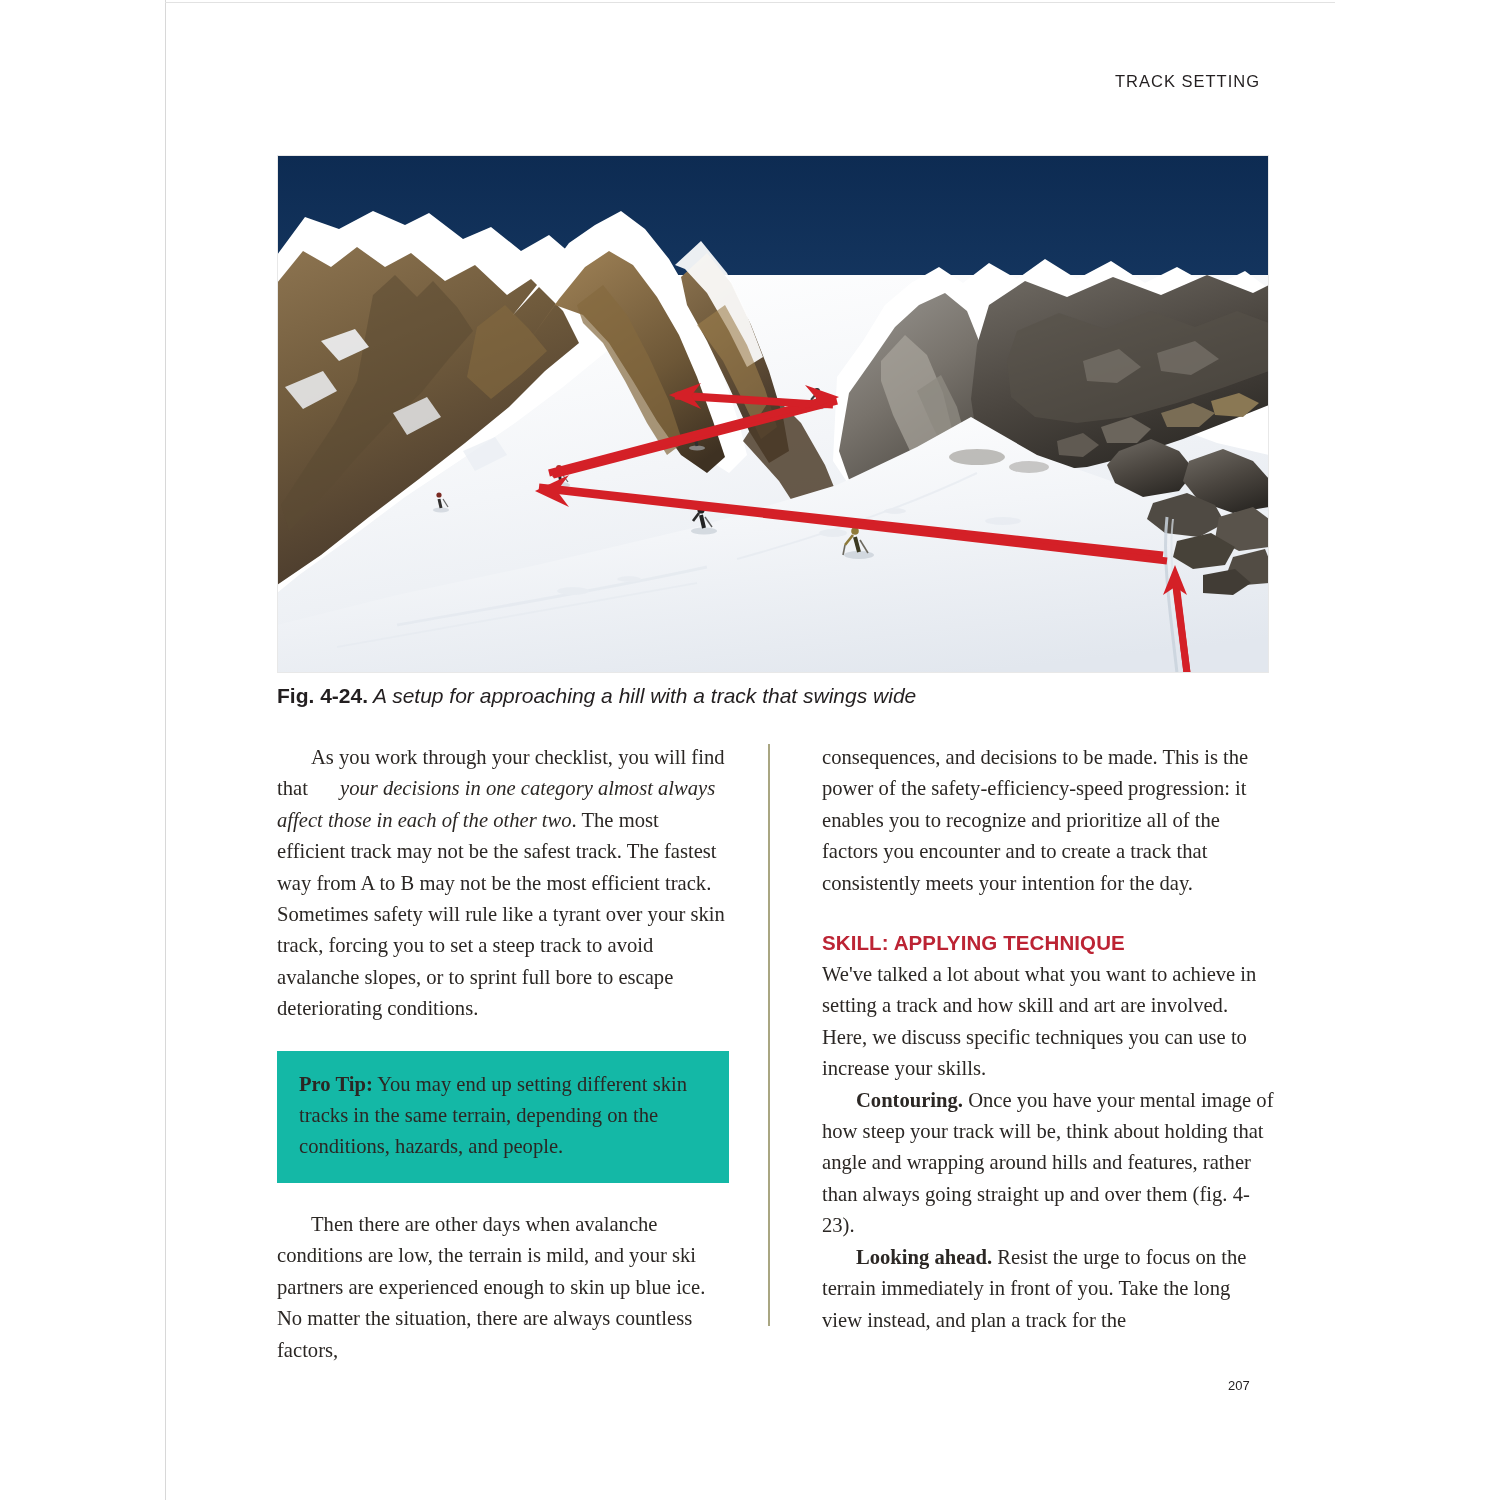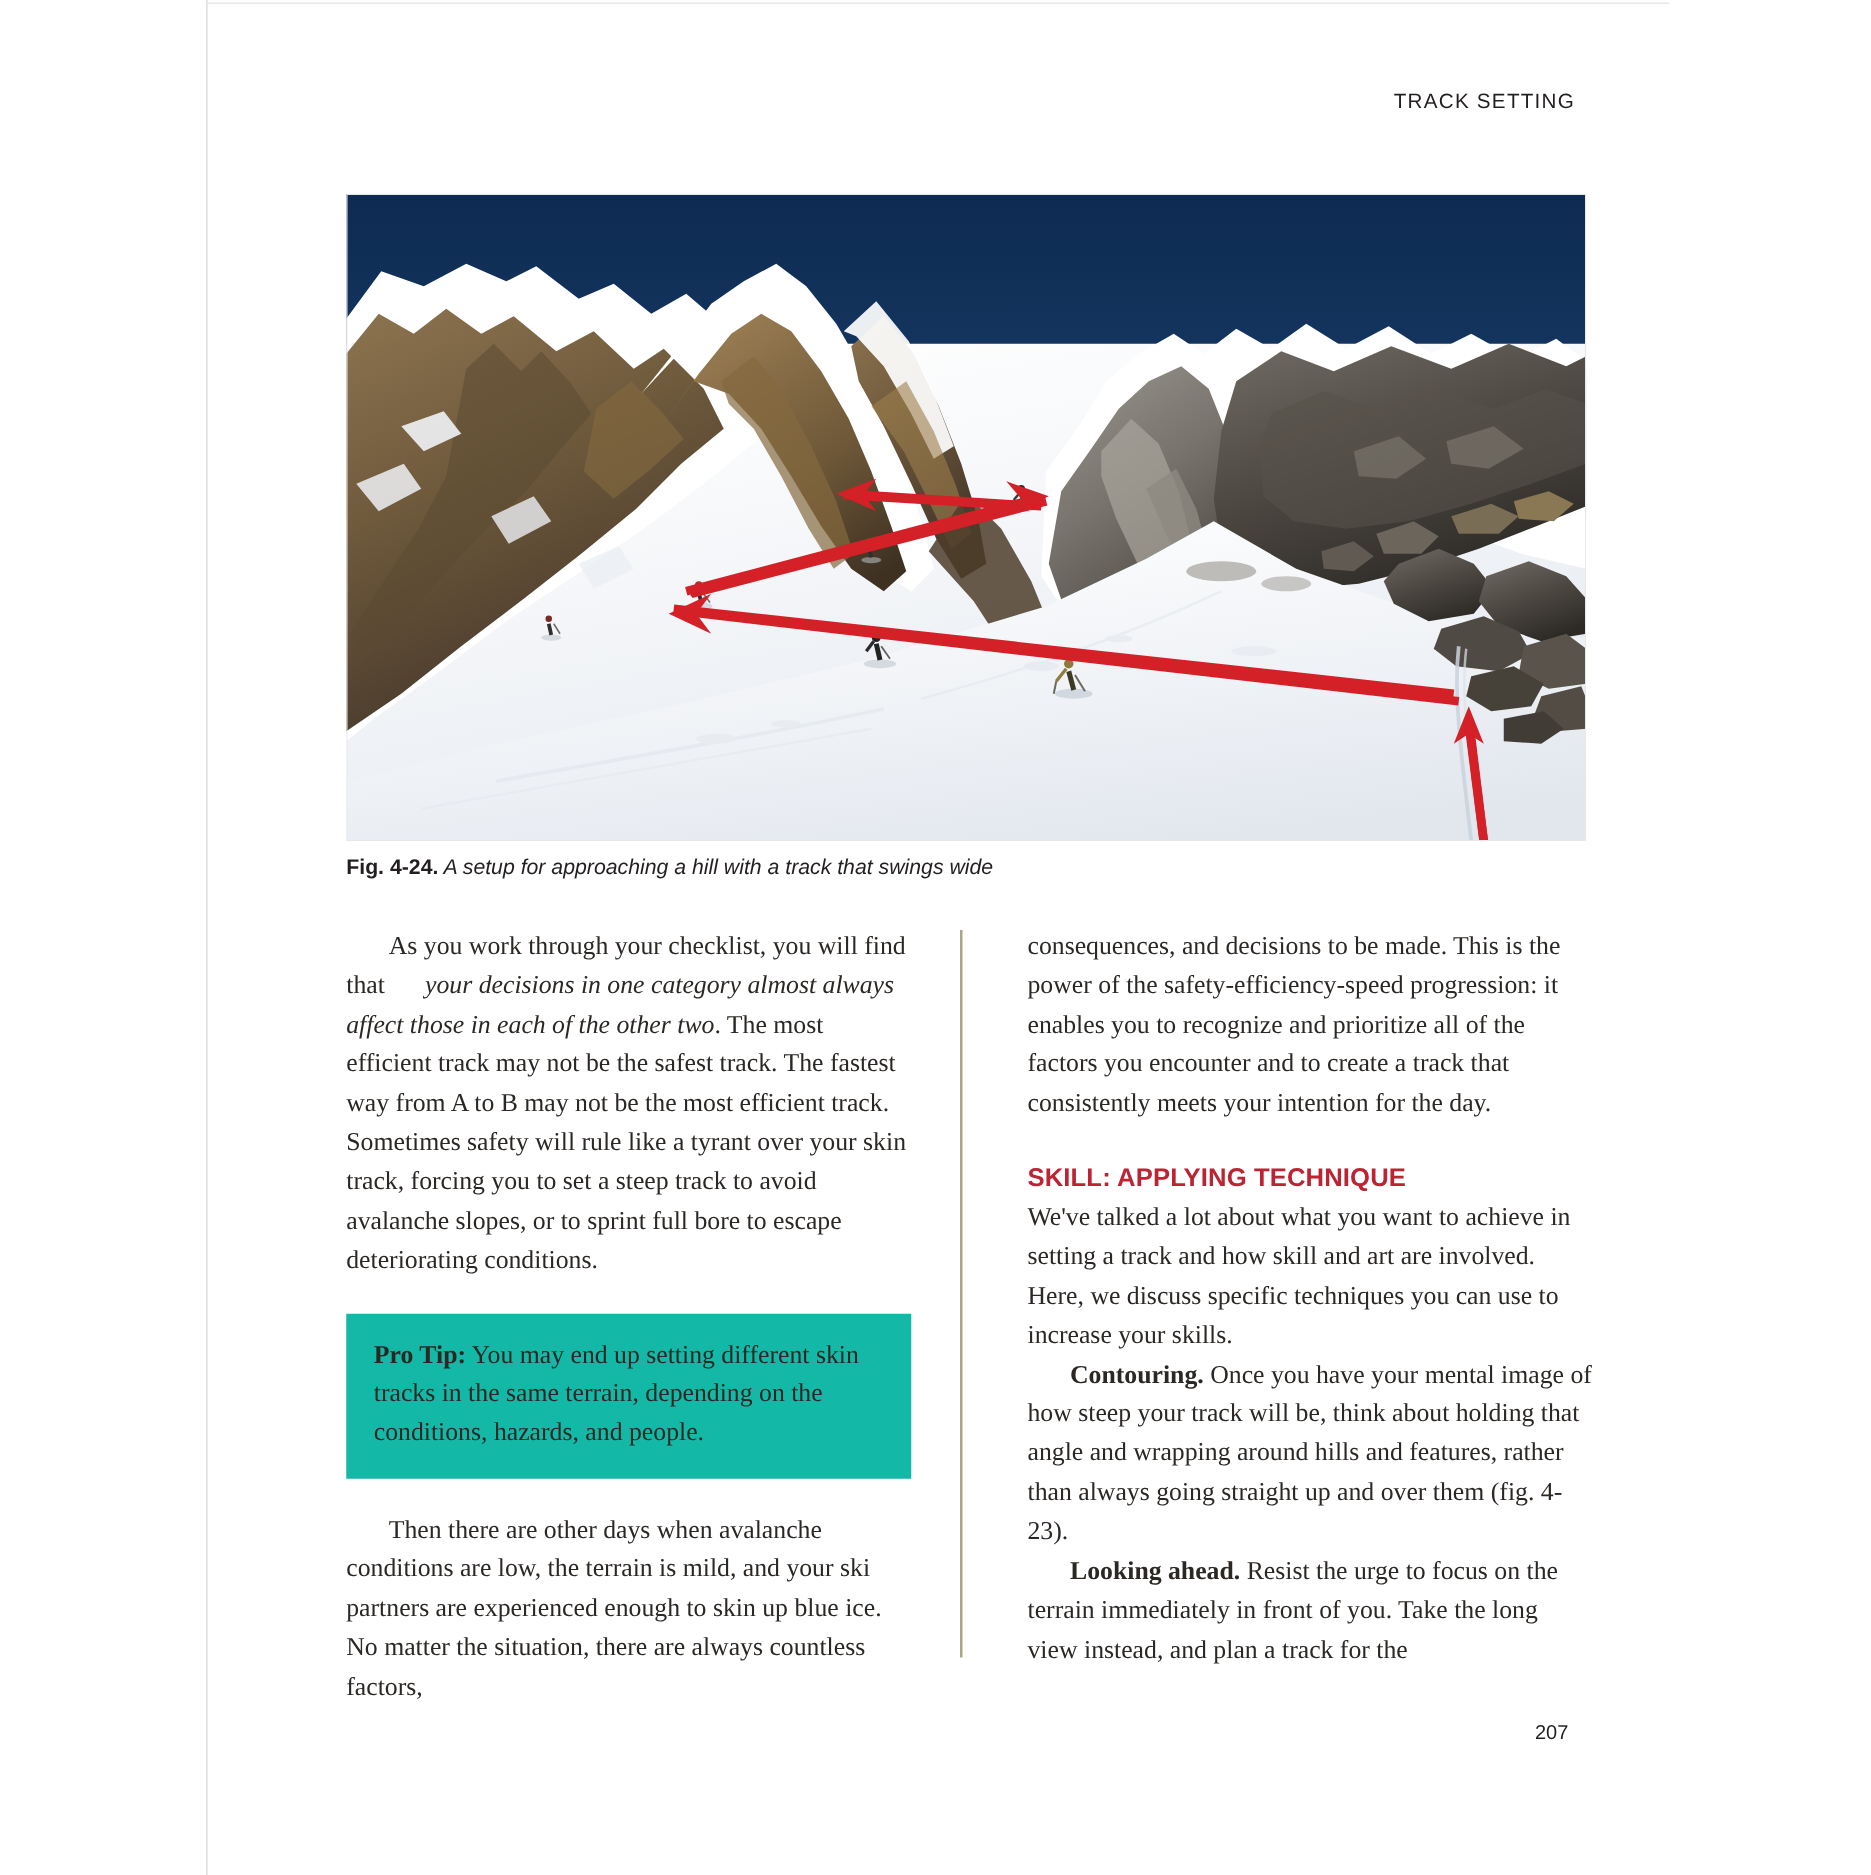--- a/index.html
+++ b/index.html
@@ -61,21 +61,21 @@
     background: #ffffff;
   }
   #figure svg { display: block; }
 
   .fig-caption {
     position: absolute;
     left: 277px;
     top: 684px;
     width: 992px;
     font-family: "Liberation Sans", sans-serif;
-    font-size: 17px;
+    font-size: 21px;
     color: #231f20;
     white-space: nowrap;
   }
   .fig-caption .fig-label {
     font-weight: bold;
     font-style: normal;
   }
   .fig-caption .fig-text {
     font-style: italic;
   }
@@ -134,21 +134,21 @@
     margin-bottom: 2px;
     line-height: 28px;
   }
 
   
   .folio {
     position: absolute;
     left: 1228px;
     top: 1378px;
     font-family: "Liberation Sans", sans-serif;
-    font-size: 16px;
+    font-size: 13px;
     color: #231f20;
   }
 </style>
 </head>
 <body>
 
 <div id="page">
 
   <div class="page-edge-left"></div>
   <div class="page-edge-top"></div>

